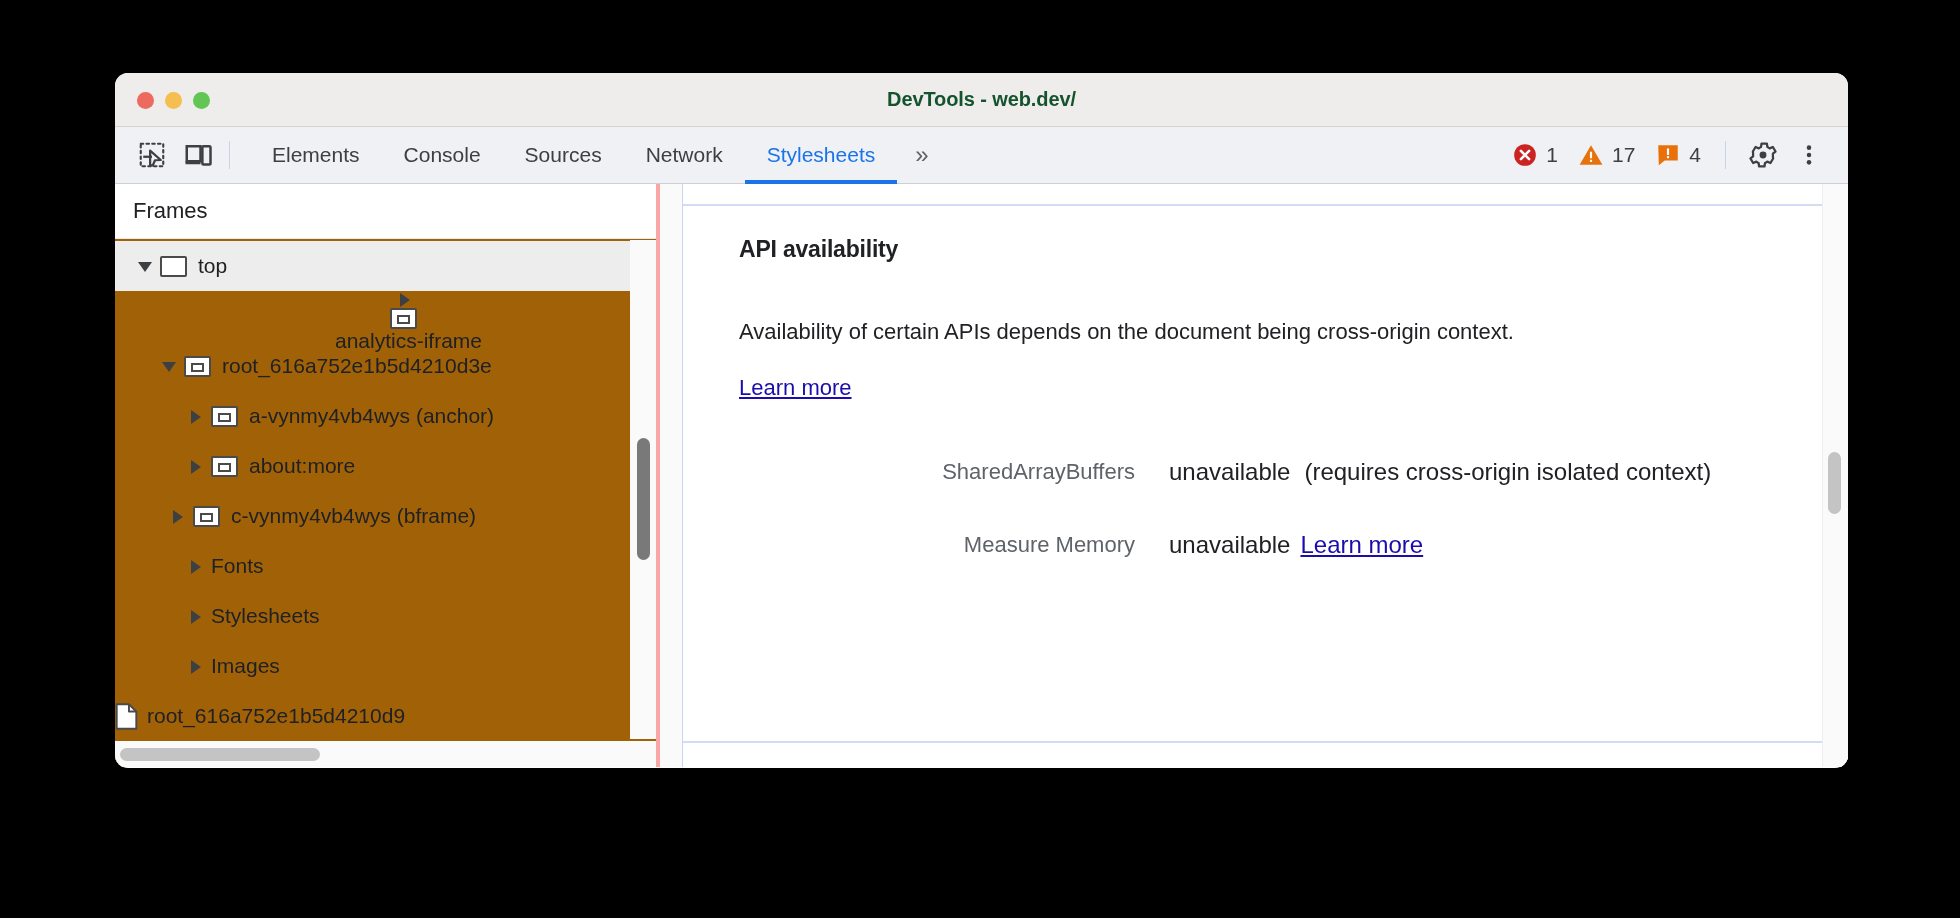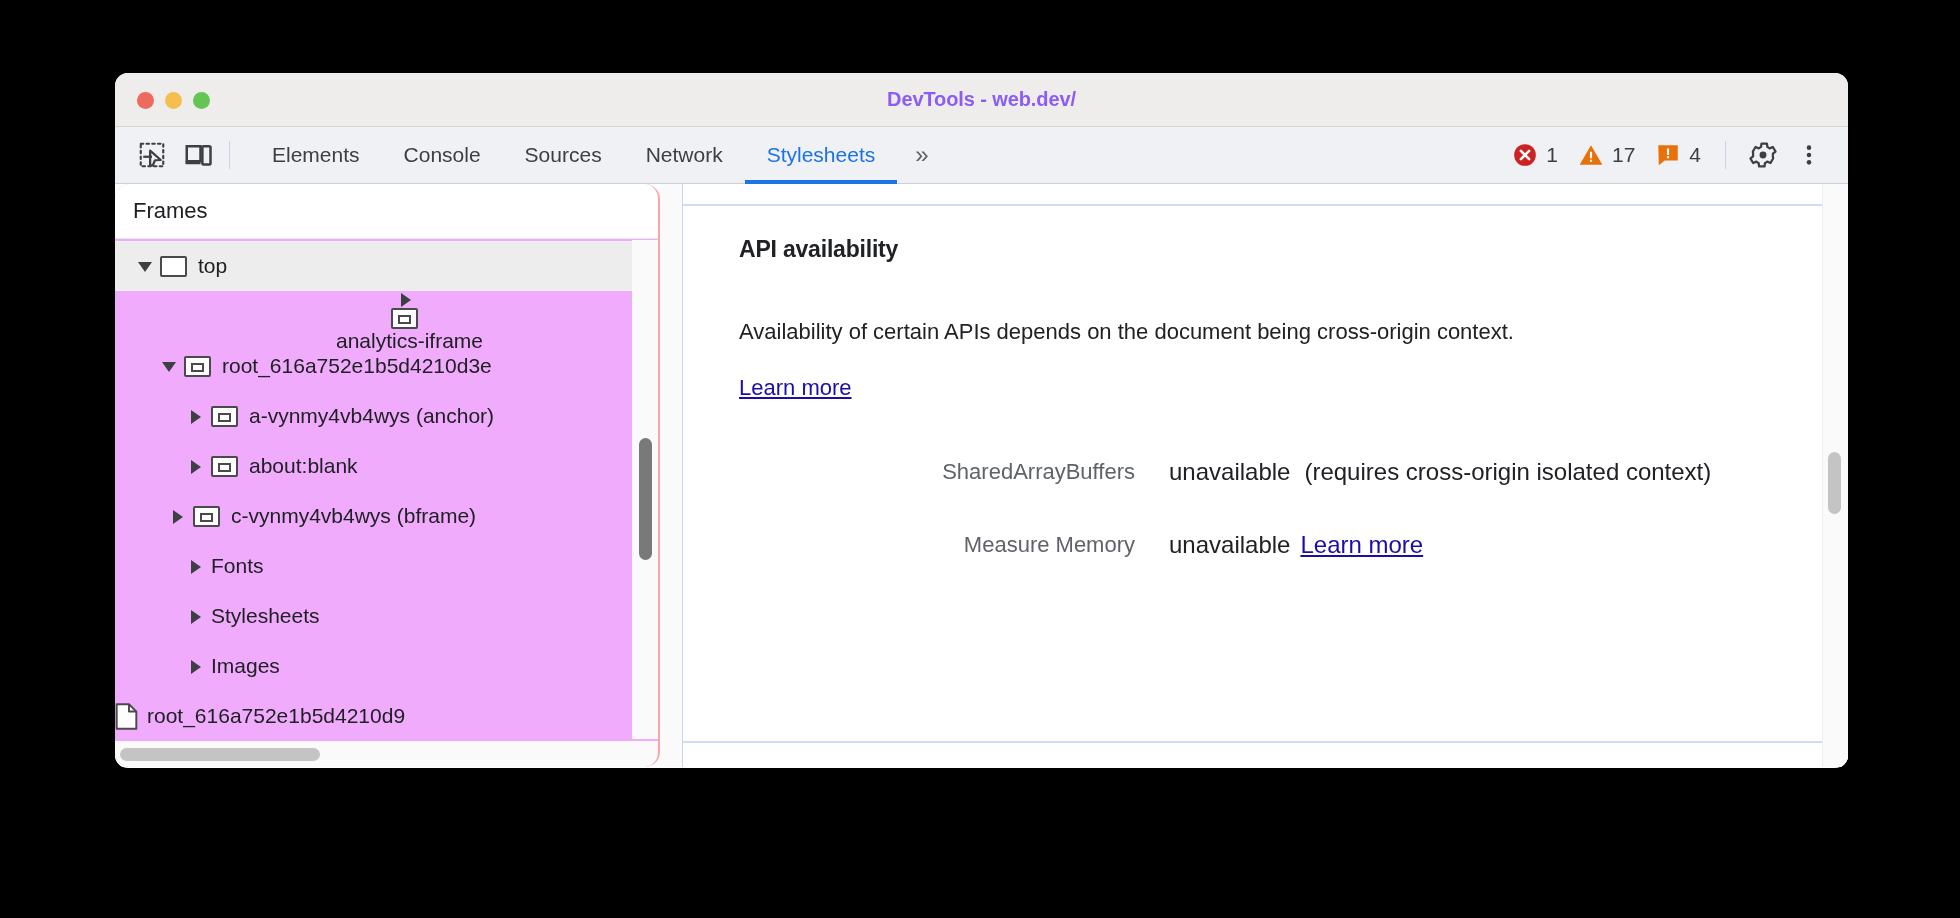--- a/index.html
+++ b/index.html
@@ -50,21 +50,21 @@
   }
   .tl-close    { background: #ed6a5e; }
   .tl-minimize { background: #f5be4f; }
   .tl-zoom     { background: #62c554; }
 
   .window-title {
     width: 100%;
     text-align: center;
     font-size: 20px;
     font-weight: bold;
-    color: #8b5cf6;
+    color: #14532d;
     letter-spacing: -0.1px;
   }
 
   
   .dt-toolbar {
     position: relative;
     height: 57px;
     background: #eff1f5;
     border-bottom: 1px solid #cdd0d6;
     display: flex;
@@ -141,24 +141,23 @@
     height: 583px;
     display: flex;
     background: #ffffff;
   }
 
   
   .sidebar {
     position: relative;
     width: 545px;
     flex: 0 0 545px;
-    background: #f0abfc;
-    border-right: 2px solid #fca5a5;
+    background: #a16207;
+    border-right: 4px solid #fca5a5;
     overflow: hidden;
-    border-radius: 15px;
   }
   .sidebar-header {
     height: 55px;
     display: flex;
     align-items: center;
     padding-left: 18px;
     font-size: 22px;
     color: #202124;
     background: #ffffff;
     border-bottom: 1px solid #e8eaed;
@@ -472,21 +471,21 @@
 
         <div class="tree-row" style="padding-left:73px;">
           <span class="twisty closed"></span>
           <span class="frame-icon child"></span>
           <span>a-vynmy4vb4wys (anchor)</span>
         </div>
 
         <div class="tree-row" style="padding-left:73px;">
           <span class="twisty closed"></span>
           <span class="frame-icon child"></span>
-          <span>about:blank</span>
+          <span>about:more</span>
         </div>
 
         <div class="tree-row" style="padding-left:55px;">
           <span class="twisty closed"></span>
           <span class="frame-icon child"></span>
           <span>c-vynmy4vb4wys (bframe)</span>
         </div>
 
         <div class="tree-row" style="padding-left:73px;">
           <span class="twisty closed"></span>

